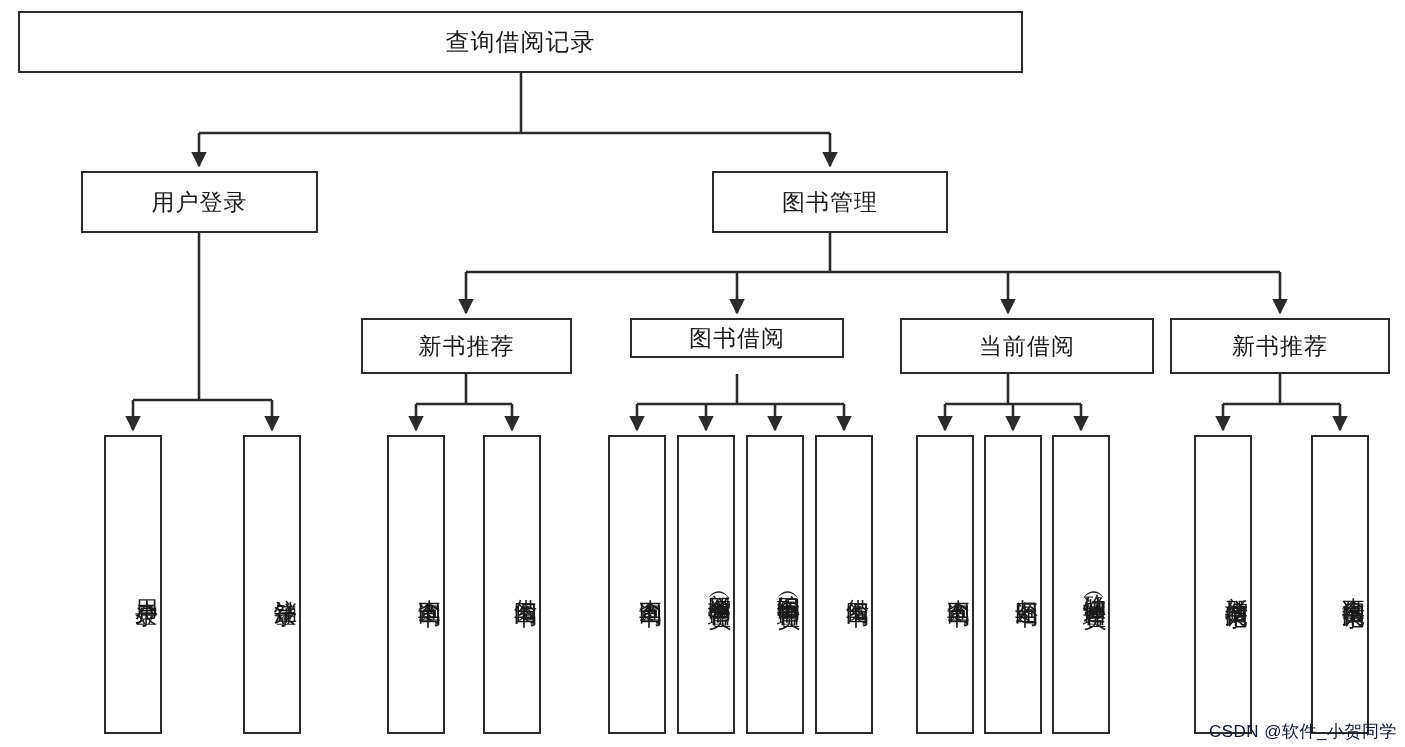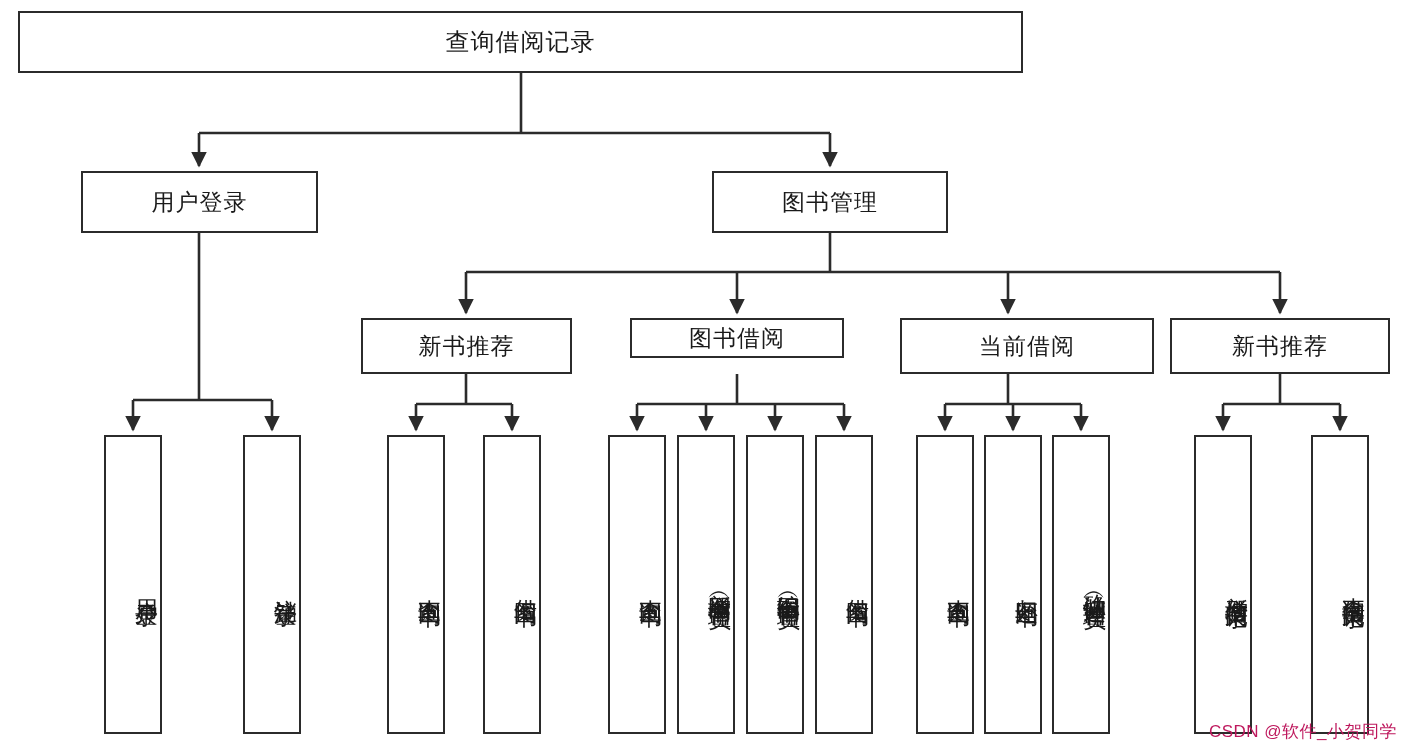--- a/index.html
+++ b/index.html
@@ -56,21 +56,21 @@
     writing-mode: vertical-rl;
     text-orientation: upright;
     display: block;
     white-space: nowrap;
   }
   .watermark {
     position: absolute;
     right: 8px;
     bottom: 4px;
     font-size: 17px;
-    color: #be185d;
+    color: #0f172a;
     letter-spacing: 0.5px;
     white-space: nowrap;
   }
 </style>
 </head>
 <body>
 
 <div id="canvas">
 
   <svg id="edges" viewBox="0 0 1405 747" xmlns="http://www.w3.org/2000/svg">

